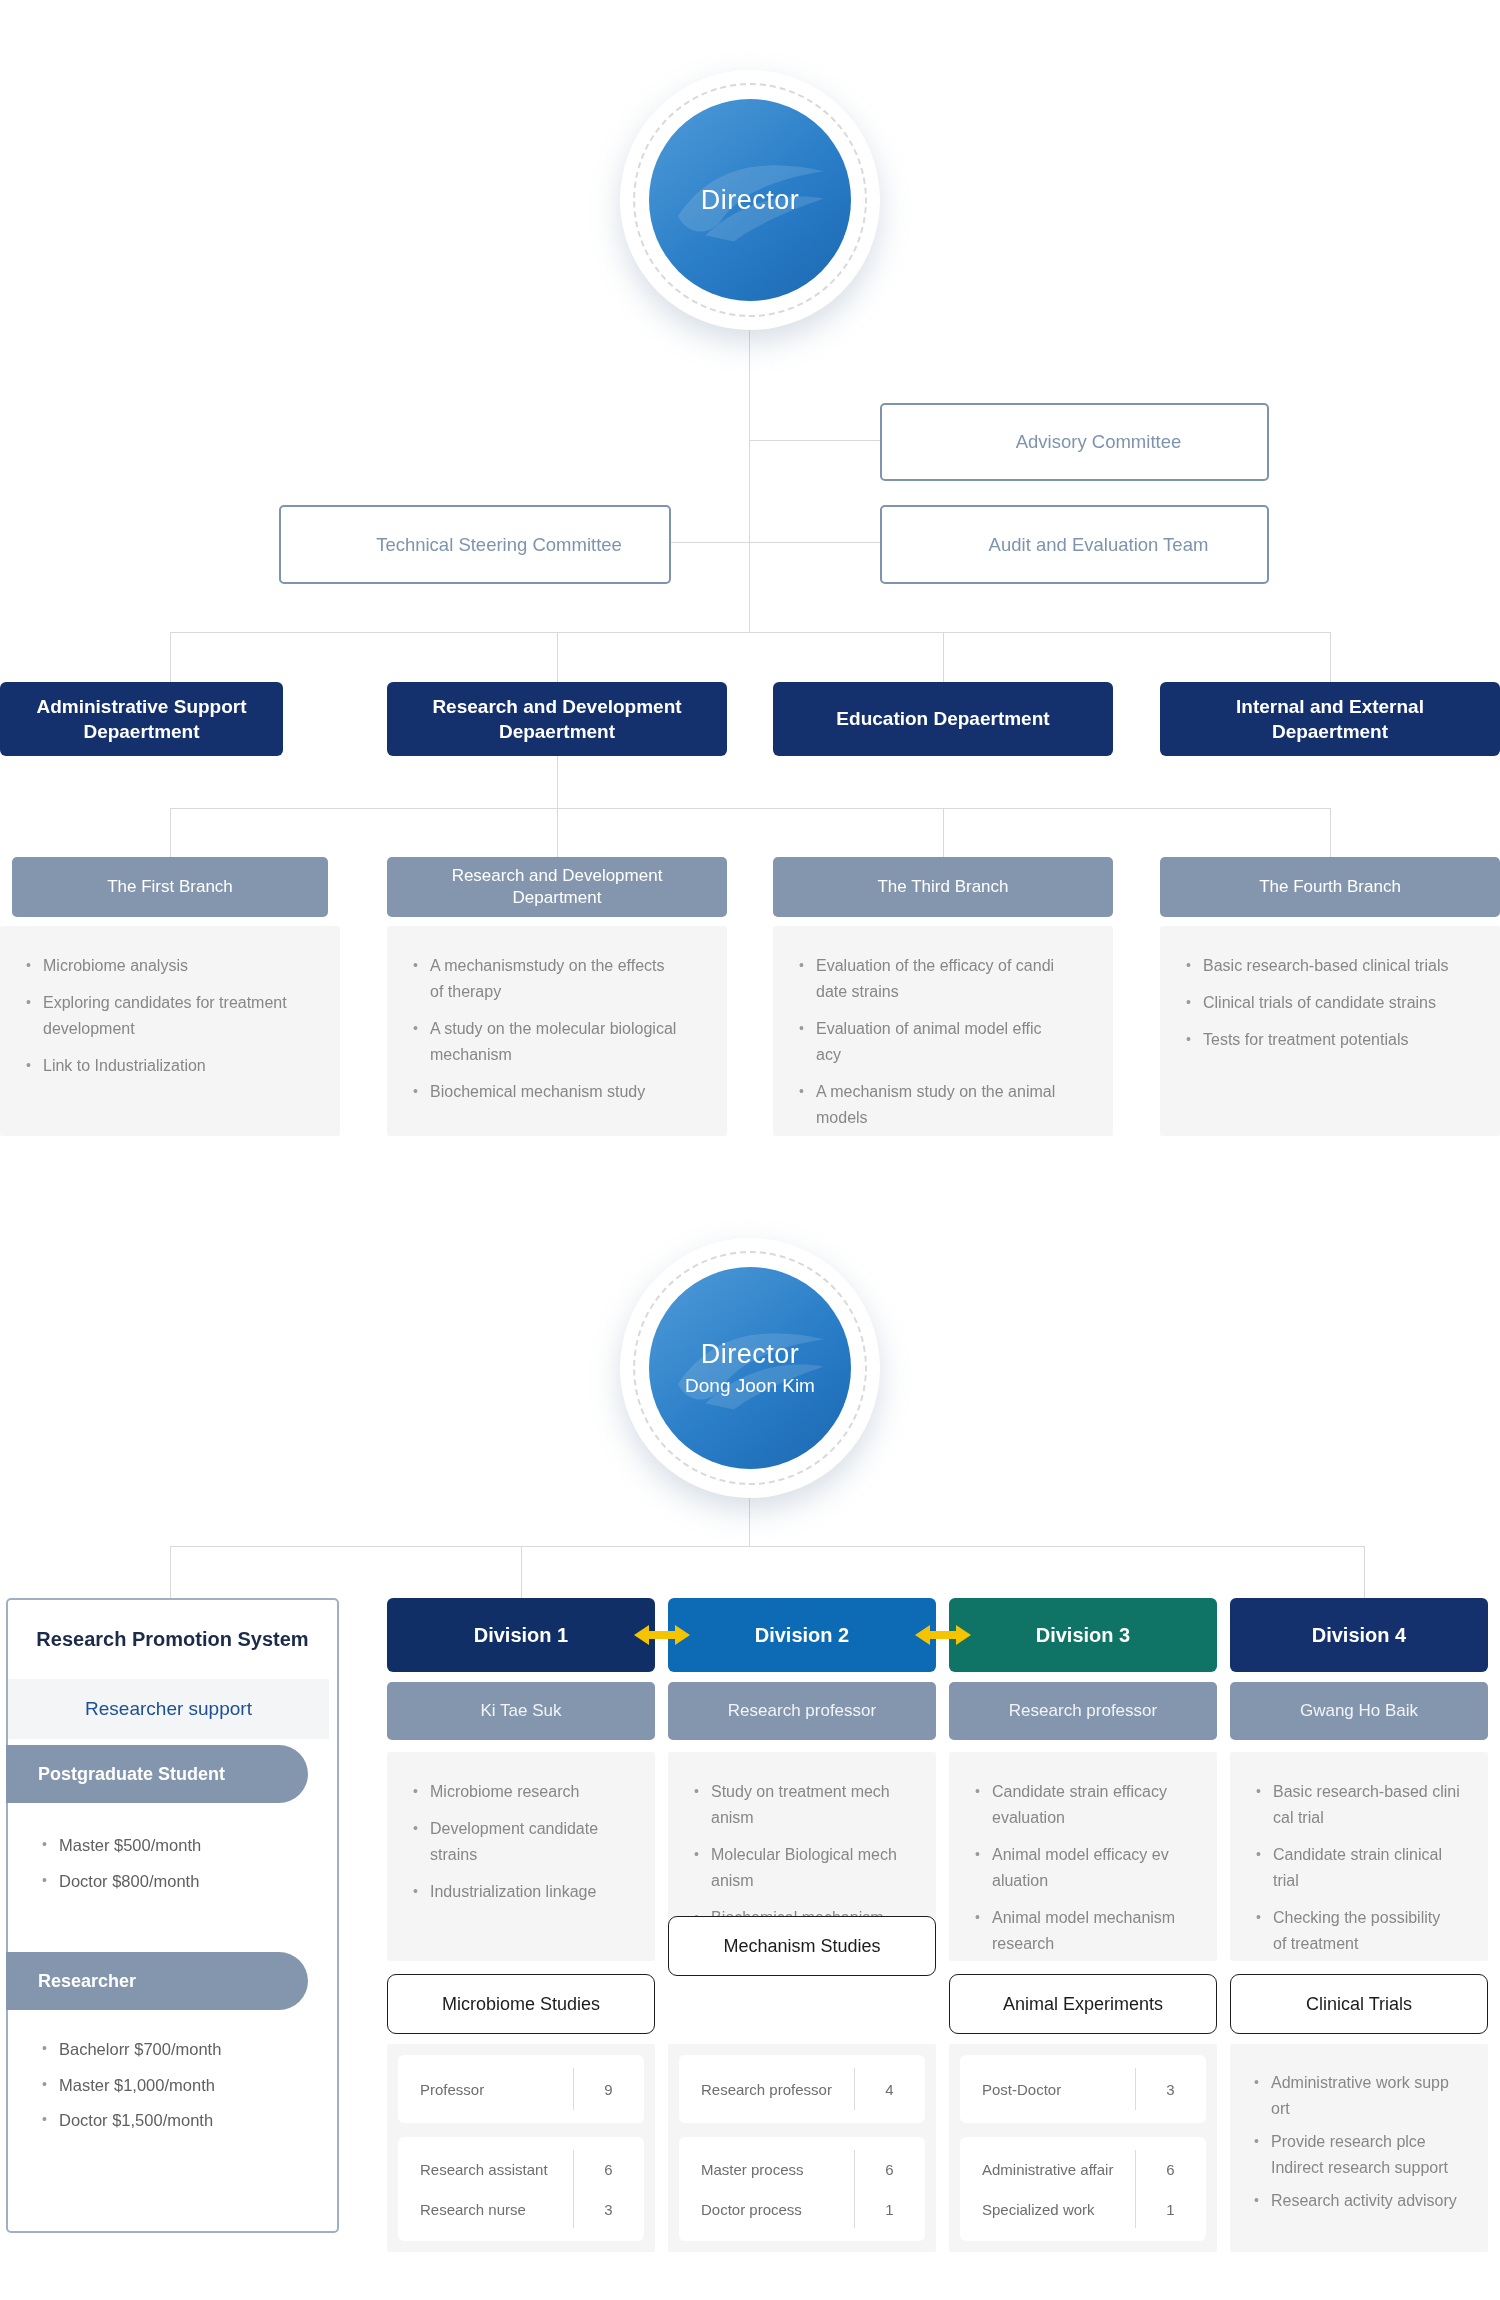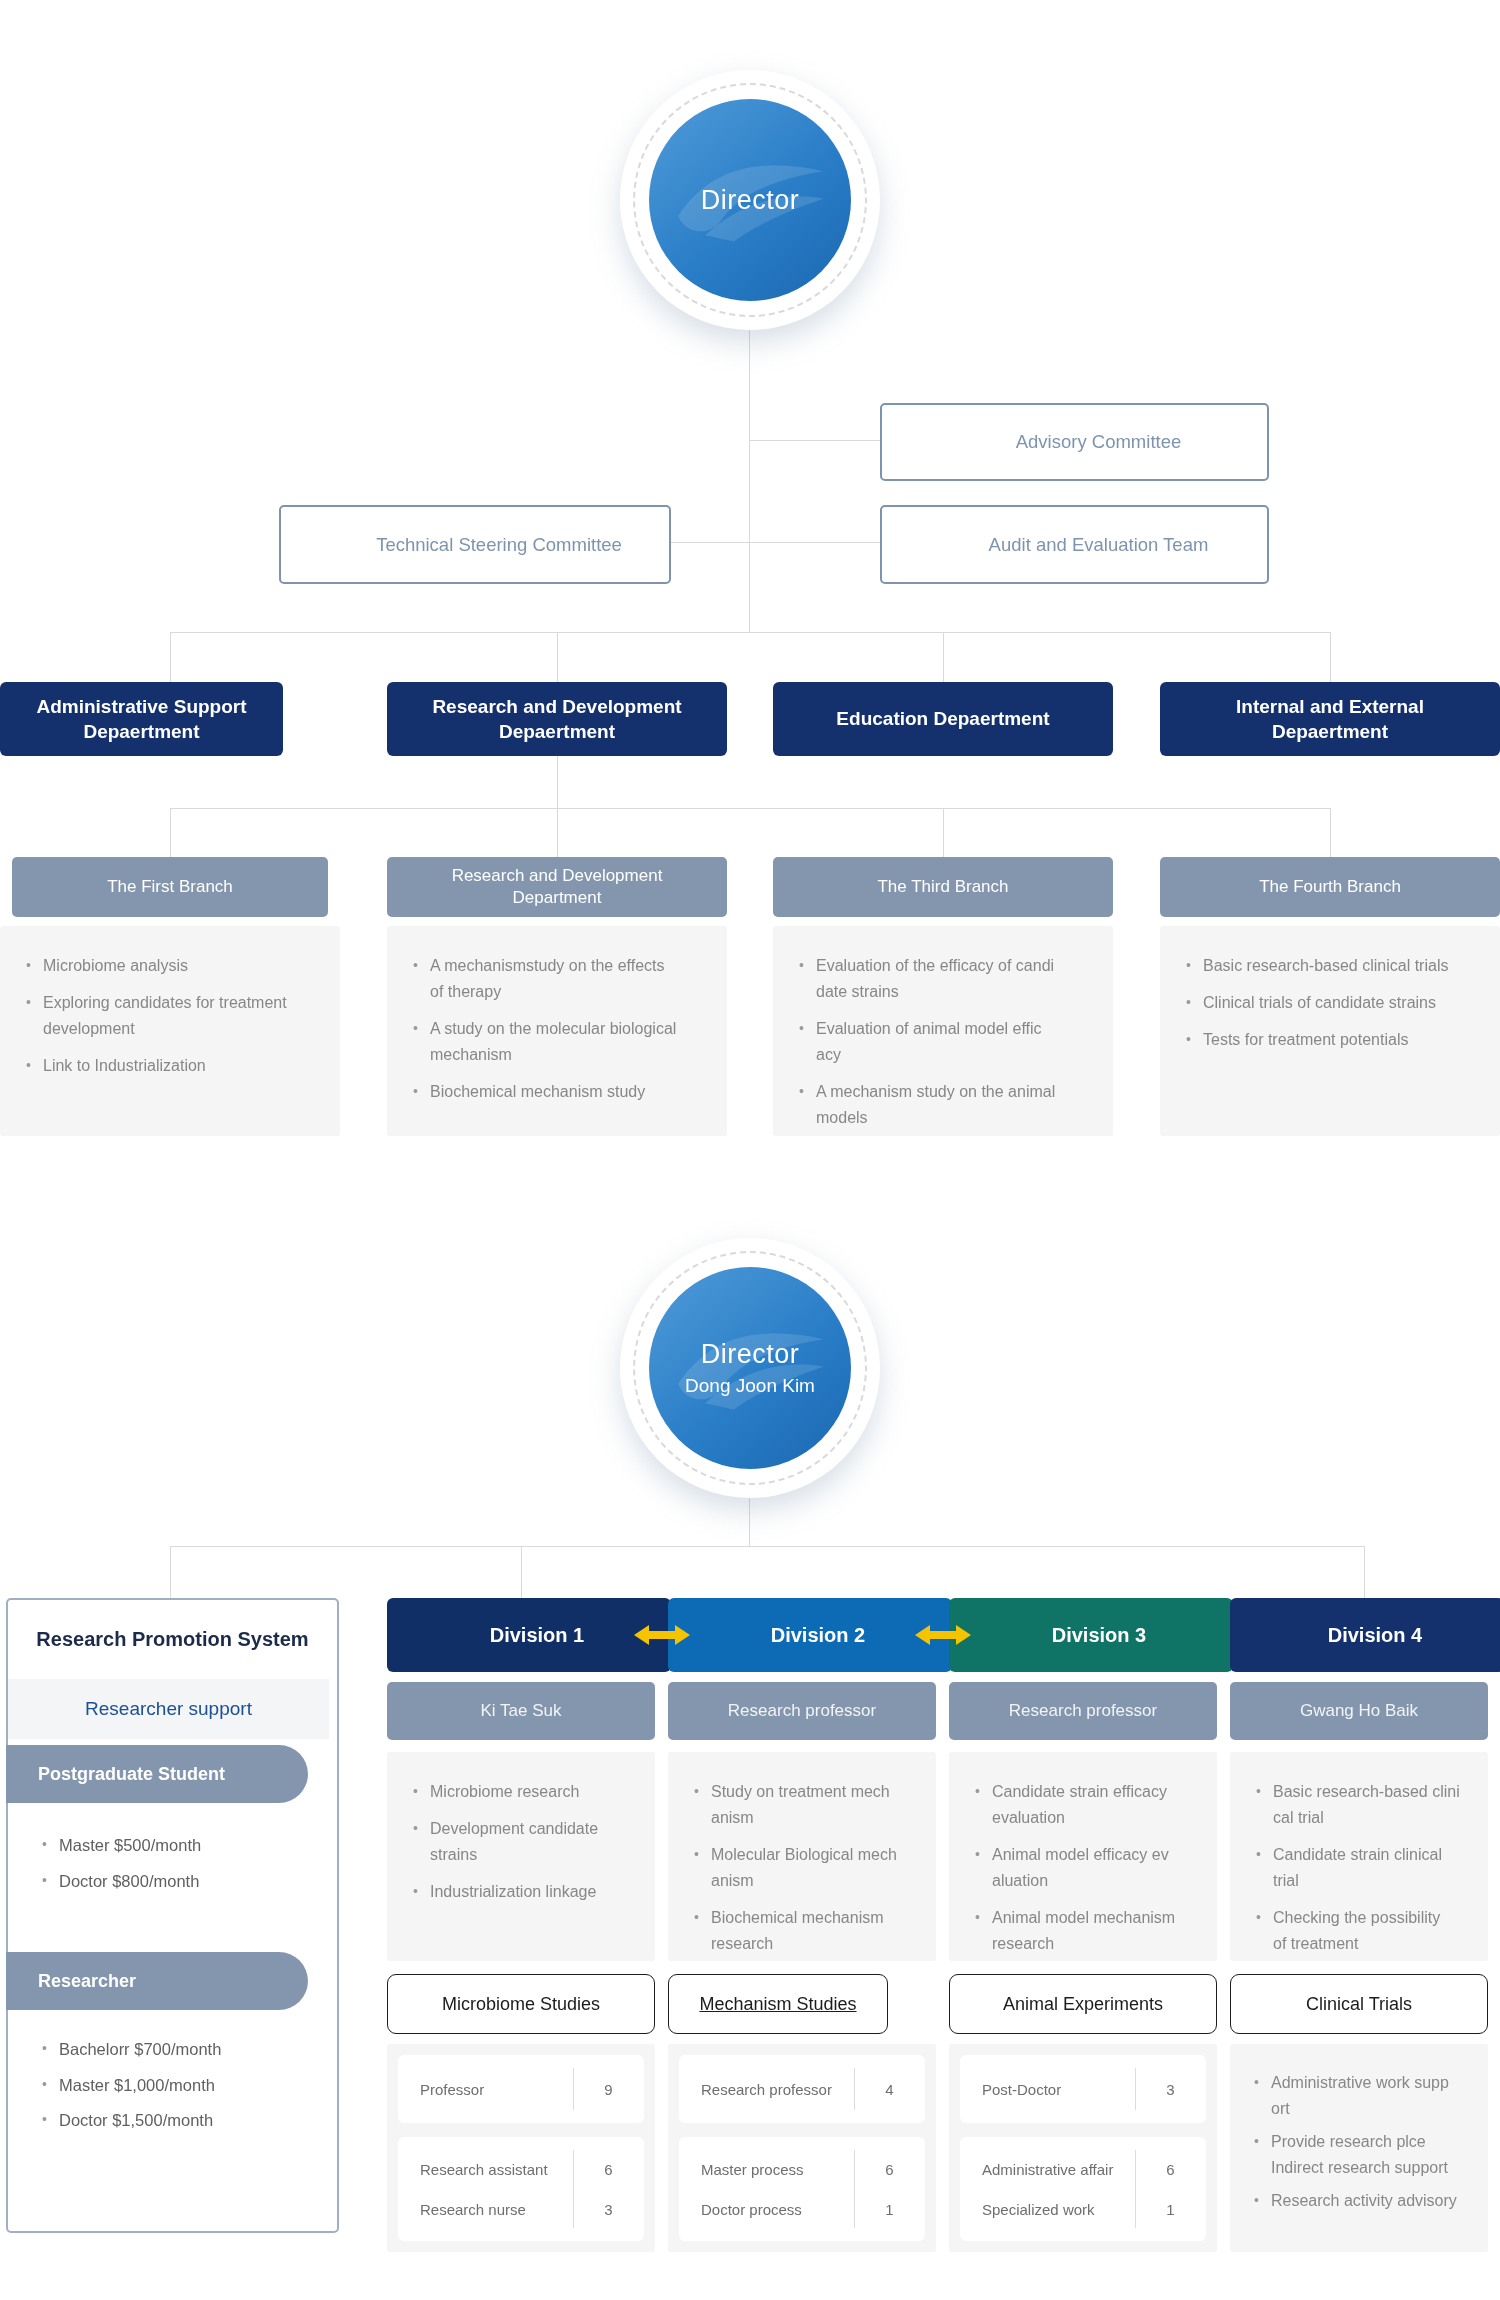--- a/index.html
+++ b/index.html
@@ -29,21 +29,21 @@
            color:#fff;font-size:19px;font-weight:700;text-align:center;line-height:1.32;white-space:pre-line;}
   .branch-hd{position:absolute;height:60px;border-radius:5px;display:flex;align-items:center;justify-content:center;
              color:#fff;font-size:17px;text-align:center;line-height:1.3;white-space:pre-line;}
   .panel{position:absolute;background:#f5f5f6;border-radius:3px;box-sizing:border-box;padding:27px 16px 10px 26px;}
   .li{position:relative;padding-left:17px;margin-bottom:11px;color:#878787;font-size:16px;line-height:1.62;}
   .li::before{content:"•";position:absolute;left:0;top:0;color:#9a9a9a;font-size:14px;line-height:1.85;}
   .txt{white-space:pre-line;}
 
   
   .div-hd{position:absolute;height:74px;border-radius:6px;display:flex;align-items:center;justify-content:center;
-          color:#fff;font-size:20px;font-weight:700;padding-left:16px;}
+          color:#fff;font-size:20px;font-weight:700;}
   .sub-hd{position:absolute;height:58px;border-radius:5px;background:#8496ad;display:flex;align-items:center;justify-content:center;
           color:#f2f4f7;font-size:17px;}
   .study{position:absolute;height:60px;background:#fff;border:1.8px solid #1d1d1d;border-radius:9px;box-sizing:border-box;
          display:flex;align-items:center;justify-content:center;color:#1c1c1c;font-size:18px;font-weight:500;}
   .staff-panel{position:absolute;background:#f5f5f6;border-radius:3px;}
   .card{position:absolute;left:11px;right:11px;background:#fff;border-radius:6px;display:flex;flex-direction:column;justify-content:center;}
   .card::after{content:"";position:absolute;left:71%;top:13px;bottom:13px;width:1px;background:#dcdcdc;}
   .row{display:flex;align-items:center;height:40px;}
   .rl{flex:0 0 71%;box-sizing:border-box;padding-left:22px;color:#6e6e6e;font-size:15px;text-align:left;}
   .rv{flex:1;text-align:center;color:#6e6e6e;font-size:15px;}
@@ -230,21 +230,21 @@
   <div class="panel" style="left:1230px;width:258px;top:1752px;height:209px;">
     <div class="li"><span class="txt">Basic research-based clini
 cal trial</span></div>
     <div class="li"><span class="txt">Candidate strain clinical
 trial</span></div>
     <div class="li"><span class="txt">Checking the possibility
 of treatment</span></div>
   </div>
 
   <div class="study" style="left:387px;width:268px;top:1974px;">Microbiome Studies</div>
-  <div class="study" style="left:668px;width:220px;top:1974px;text-decoration:underline;">Mechanism Studies</div>
+  <div class="study" style="left:668px;width:268px;top:1916px;">Mechanism Studies</div>
   <div class="study" style="left:949px;width:268px;top:1974px;">Animal Experiments</div>
   <div class="study" style="left:1230px;width:258px;top:1974px;">Clinical Trials</div>
 
   <div class="staff-panel" style="left:387px;width:268px;top:2044px;height:208px;">
     <div class="card" style="top:11px;height:68px;">
       <div class="row">
         <span class="rl">Professor</span>
         <span class="rv">9</span>
       </div>
     </div>

